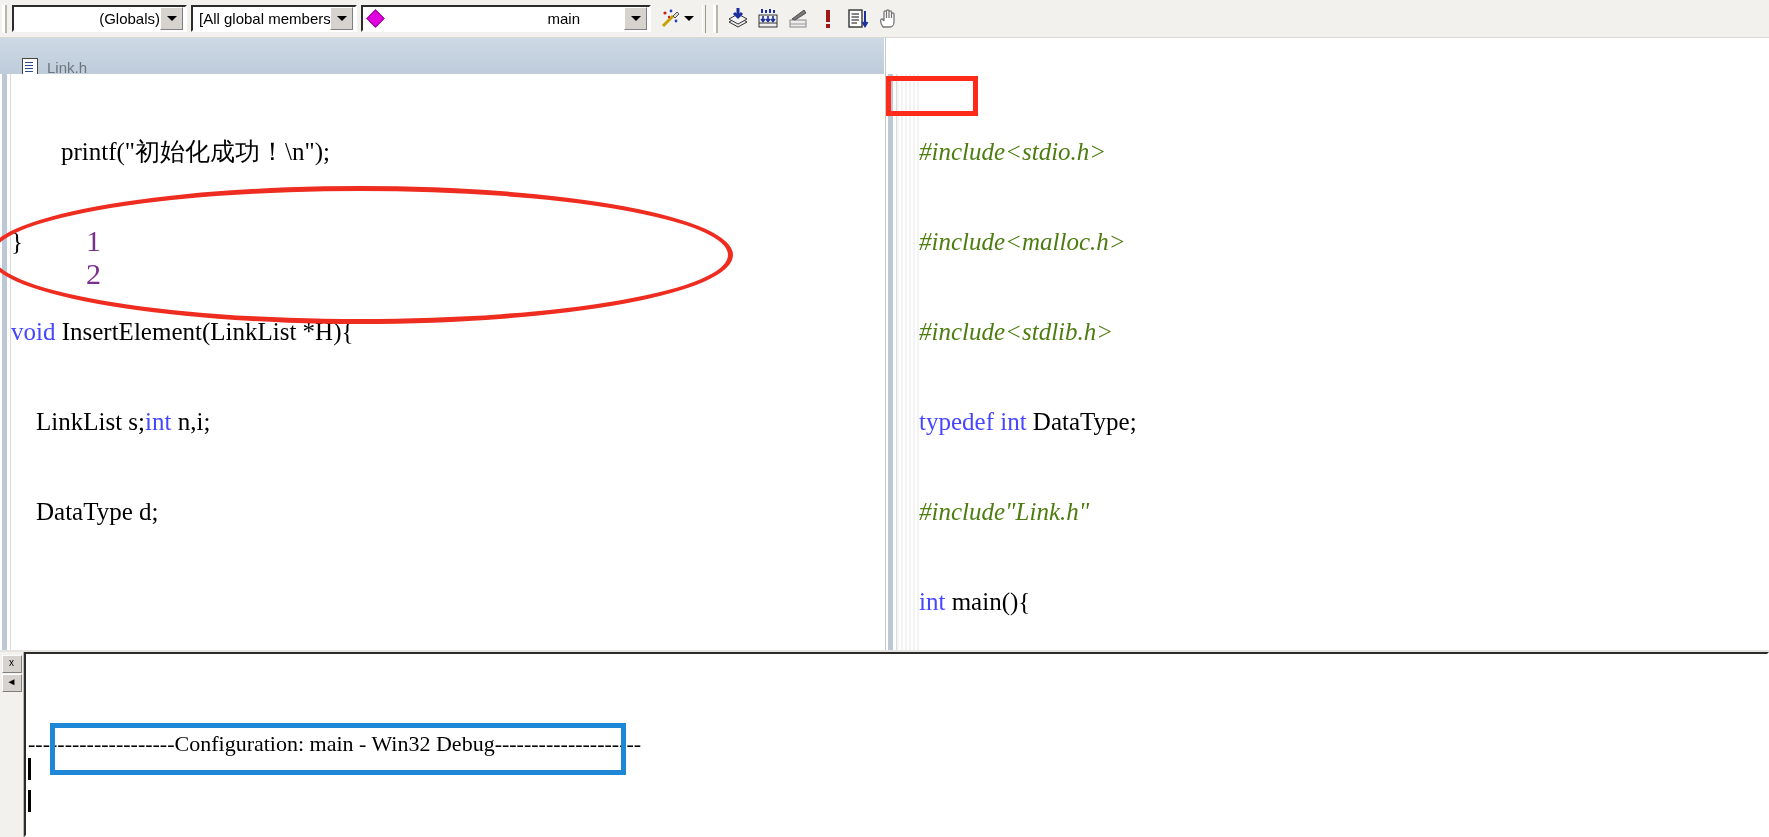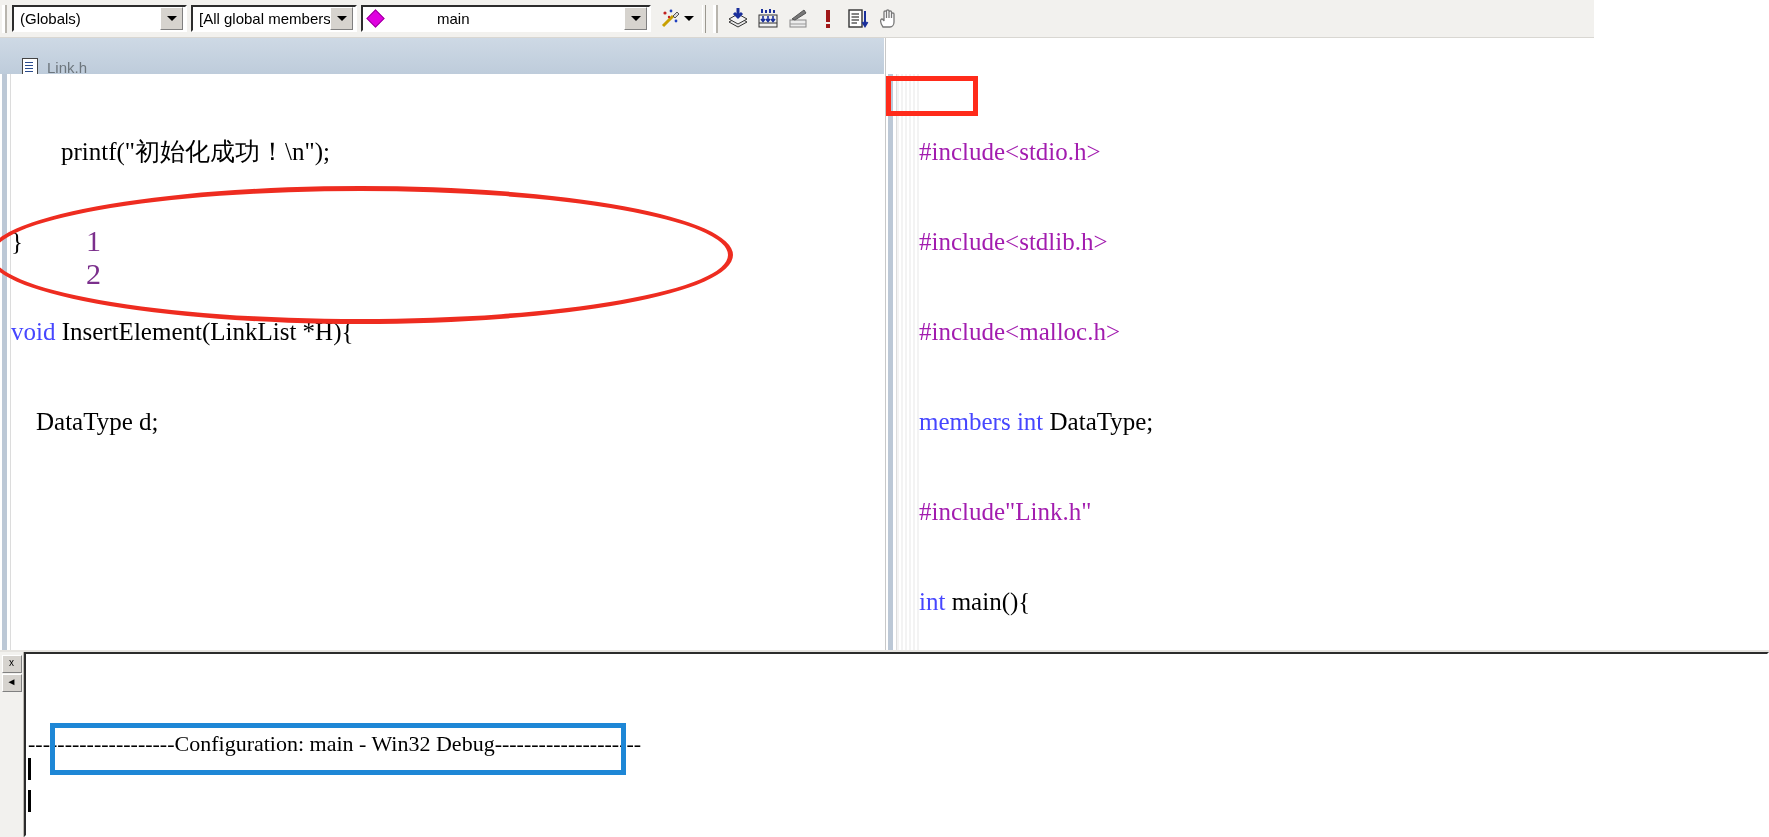--- a/index.html
+++ b/index.html
@@ -12,25 +12,26 @@
   }
   #app {
     position: relative;
     width: 1769px; height: 837px;
     background: #ffffff;
   }
 
   
   .toolbar {
     position: absolute; left: 0; top: 0;
-    width: 1594px; height: 38px;
+    width: 1769px; height: 38px;
     background: #f2f1ee;
     border-bottom: 1px solid #d9d7d2;
     display: flex; align-items: center;
     box-sizing: border-box;
+    text-align: right;
   }
   .tb-grip {
     width: 6px; height: 28px; margin-left: 2px; margin-right: 3px;
     background: linear-gradient(90deg,#ffffff 0 2px,#b8b5ae 2px 4px,#f2f1ee 4px 6px);
     border-left: 1px solid #ffffff;
     flex: 0 0 auto;
   }
   .combo {
     position: relative;
     height: 27px;
@@ -174,21 +175,21 @@
     font-size: 25px;
     line-height: 30px;
     white-space: pre;
     padding-top: 3px;
     overflow: hidden;
     color: #000000;
   }
   .code .ln { display: block; height: 30px; }
   .kw   { color: #4646ff; }
   .cmt  { color: #3aa03a; }
-  .pp   { color: #a21caf; }
+  .pp   { color: #4d7c0f; font-style: italic; }
   .str  { color: #000000; }
 
   .pane-split {
     position: absolute; left: 884px; top: 0;
     width: 4px; height: 612px;
     background: linear-gradient(90deg,#ffffff 0 1px,#c8c8c8 1px 3px,#ffffff 3px 4px);
   }
 
   
   .ellipse-ann {
@@ -381,20 +382,21 @@
           <span class="doc-icon"></span>
           <span>Link.h</span>
         </div>
       </div>
       <div class="codewrap">
         <div class="gutter"></div>
         <div class="code">
           <span class="ln"><span class="str">        printf("初始化成功！\n");</span></span>
           <span class="ln">}</span>
           <span class="ln"><span class="kw">void</span> InsertElement(LinkList *H){</span>
+          <span class="ln">    LinkList s;<span class="kw">int</span> n,i;</span>
           <span class="ln">    DataType d;</span>
           
           
           
           
           
           
           
           
           
@@ -409,23 +411,23 @@
     </div>
 
     <div class="pane-split"></div>
 
     <div class="pane pane-right">
       <div class="codewrap">
         <div class="gutter"></div>
         <div class="gutter2"></div>
         <div class="code">
           <span class="ln"><span class="pp">#include&lt;stdio.h&gt;</span></span>
+          <span class="ln"><span class="pp">#include&lt;malloc.h&gt;</span></span>
           <span class="ln"><span class="pp">#include&lt;stdlib.h&gt;</span></span>
-          <span class="ln"><span class="pp">#include&lt;malloc.h&gt;</span></span>
-          <span class="ln"><span class="kw">members int</span> DataType;</span>
+          <span class="ln"><span class="kw">typedef int</span> DataType;</span>
           <span class="ln"><span class="pp">#include"Link.h"</span></span>
           <span class="ln"><span class="kw">int</span> main(){</span>
           
           
           
           
           
           
           
           

